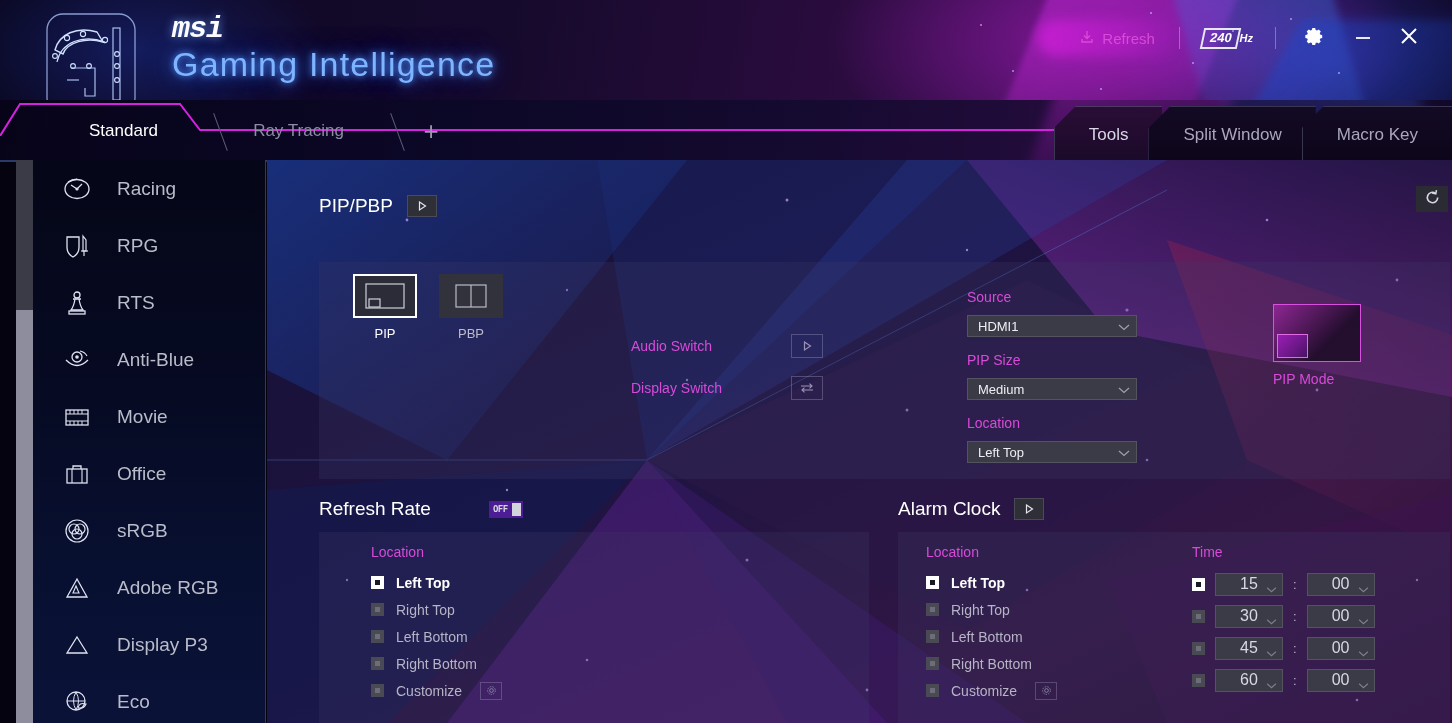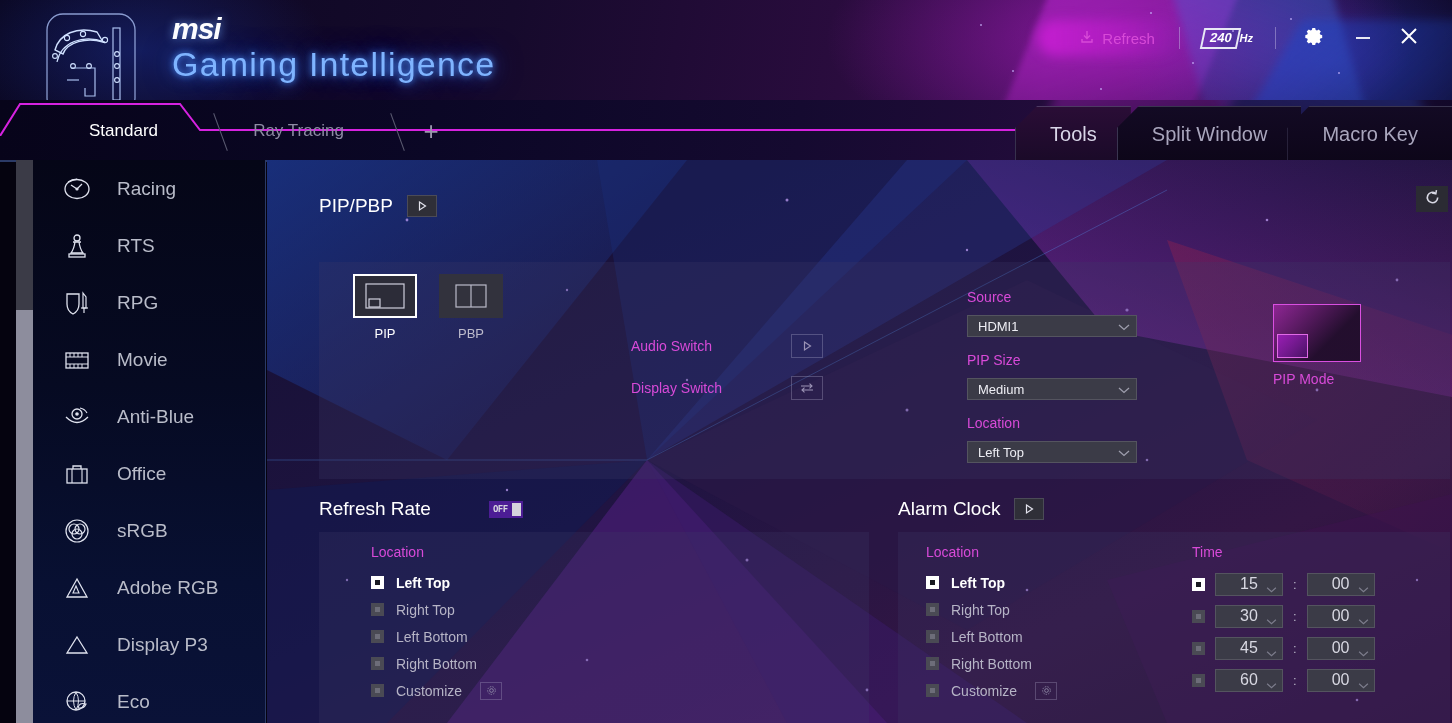--- a/index.html
+++ b/index.html
@@ -60,21 +60,21 @@
   }
 
   .logo-mark {
     position: absolute; left: 33px; top: 8px;
     width: 116px; height: 112px;
   }
   .brand {
     position: absolute; left: 172px; top: 14px;
   }
   .brand-msi {
-    font-family: Liberation Sans, sans-serif;
+    font-family: Liberation Mono, monospace;
     font-style: italic; font-weight: 700;
     font-size: 30px; letter-spacing: -1px;
     color: #ffffff;
     text-shadow: 0 0 10px rgba(120,170,255,.8);
     line-height: 1;
   }
   .brand-title {
     margin-top: 2px;
     font-size: 34px; letter-spacing: 1.2px;
     color: #7fb4ff;
@@ -160,21 +160,21 @@
     color: #9a97ad; font-size: 26px; font-weight: 300;
   }
   .right-tabs {
     position: absolute; right: 0; top: 0; height: 62px;
     display: flex; align-items: flex-end;
   }
   .rtab {
     height: 56px; margin-left: -14px;
     padding: 8px 34px;
     display: flex; align-items: center; justify-content: center;
-    font-size: 20px; color: #a9a6bd;
+    font-size: 17px; color: #a9a6bd;
     background: linear-gradient(180deg, #130a24, #0d0619);
     clip-path: polygon(22px 0, 100% 0, 100% 100%, 0 100%, 0 22px);
     border-top: 1px solid #3a3550;
     border-left: 1px solid #3a3550;
   }
   .rtab.active {
     color: #d9d6e8;
     background: linear-gradient(180deg, #2a0d36, #1a0a28);
     border-top: 1px solid #4d3a63;
   }
@@ -492,61 +492,61 @@
             <circle cx="15" cy="15" r="1.6" fill="#dfe2ee"></circle>
             <path d="M6 8 q4 -3 9 -3" fill="none" stroke="#dfe2ee" stroke-width="1.1"></path>
           </svg>
         </span>
         <span class="side-label">Racing</span>
       </div>
 
       <div class="side-item">
         <span class="side-icon">
           <svg width="30" height="30" viewBox="0 0 30 30">
-            <path d="M15 4 a3 3 0 010 6 a3 3 0 010 -6" fill="none" stroke="#dfe2ee" stroke-width="1.3"></path>
-            <path d="M11 11 h8 M13 11 q-1 7 -4 11 h12 q-3 -4 -4 -11" fill="none" stroke="#dfe2ee" stroke-width="1.3"></path>
-            <rect x="7" y="23" width="16" height="3" fill="none" stroke="#dfe2ee" stroke-width="1.3"></rect>
-          </svg>
-        </span>
-        <span class="side-label">RTS</span>
-      </div>
-
-      <div class="side-item">
-        <span class="side-icon">
-          <svg width="30" height="30" viewBox="0 0 30 30">
             <path d="M5 6 h12 v10 q0 7 -6 10 q-6 -3 -6 -10 z" fill="none" stroke="#dfe2ee" stroke-width="1.3"></path>
             <path d="M21 5 l3 4 v11 h-3 v-11 z" fill="none" stroke="#dfe2ee" stroke-width="1.2"></path>
             <path d="M19 20 h7" fill="none" stroke="#dfe2ee" stroke-width="1.2"></path>
             <path d="M22 20 v5" fill="none" stroke="#dfe2ee" stroke-width="1.2"></path>
           </svg>
         </span>
         <span class="side-label">RPG</span>
       </div>
 
       <div class="side-item">
         <span class="side-icon">
           <svg width="30" height="30" viewBox="0 0 30 30">
-            <rect x="4" y="8" width="22" height="15" fill="none" stroke="#dfe2ee" stroke-width="1.3"></rect>
-            <path d="M4 12 h22 M4 19 h22" stroke="#dfe2ee" stroke-width="1"></path>
-            <path d="M8 8 v4 M12 8 v4 M16 8 v4 M20 8 v4 M8 19 v4 M12 19 v4 M16 19 v4 M20 19 v4" stroke="#dfe2ee" stroke-width="1"></path>
-          </svg>
-        </span>
-        <span class="side-label">Movie</span>
+            <path d="M15 4 a3 3 0 010 6 a3 3 0 010 -6" fill="none" stroke="#dfe2ee" stroke-width="1.3"></path>
+            <path d="M11 11 h8 M13 11 q-1 7 -4 11 h12 q-3 -4 -4 -11" fill="none" stroke="#dfe2ee" stroke-width="1.3"></path>
+            <rect x="7" y="23" width="16" height="3" fill="none" stroke="#dfe2ee" stroke-width="1.3"></rect>
+          </svg>
+        </span>
+        <span class="side-label">RTS</span>
       </div>
 
       <div class="side-item">
         <span class="side-icon">
           <svg width="30" height="30" viewBox="0 0 30 30">
             <circle cx="15" cy="12" r="5" fill="none" stroke="#dfe2ee" stroke-width="1.3"></circle>
             <circle cx="15" cy="12" r="1.8" fill="#dfe2ee"></circle>
             <path d="M4 15 q11 11 22 0" fill="none" stroke="#dfe2ee" stroke-width="1.3"></path>
             <path d="M18 6 q5 1 7 5" fill="none" stroke="#dfe2ee" stroke-width="1.1"></path>
           </svg>
         </span>
         <span class="side-label">Anti-Blue</span>
+      </div>
+
+      <div class="side-item">
+        <span class="side-icon">
+          <svg width="30" height="30" viewBox="0 0 30 30">
+            <rect x="4" y="8" width="22" height="15" fill="none" stroke="#dfe2ee" stroke-width="1.3"></rect>
+            <path d="M4 12 h22 M4 19 h22" stroke="#dfe2ee" stroke-width="1"></path>
+            <path d="M8 8 v4 M12 8 v4 M16 8 v4 M20 8 v4 M8 19 v4 M12 19 v4 M16 19 v4 M20 19 v4" stroke="#dfe2ee" stroke-width="1"></path>
+          </svg>
+        </span>
+        <span class="side-label">Movie</span>
       </div>
 
       <div class="side-item">
         <span class="side-icon">
           <svg width="30" height="30" viewBox="0 0 30 30">
             <rect x="5" y="10" width="20" height="14" fill="none" stroke="#dfe2ee" stroke-width="1.3"></rect>
             <path d="M11 10 V7 h8 v3" fill="none" stroke="#dfe2ee" stroke-width="1.3"></path>
             <path d="M10 10 v14 M20 10 v14" stroke="#dfe2ee" stroke-width="1.1"></path>
           </svg>
         </span>

